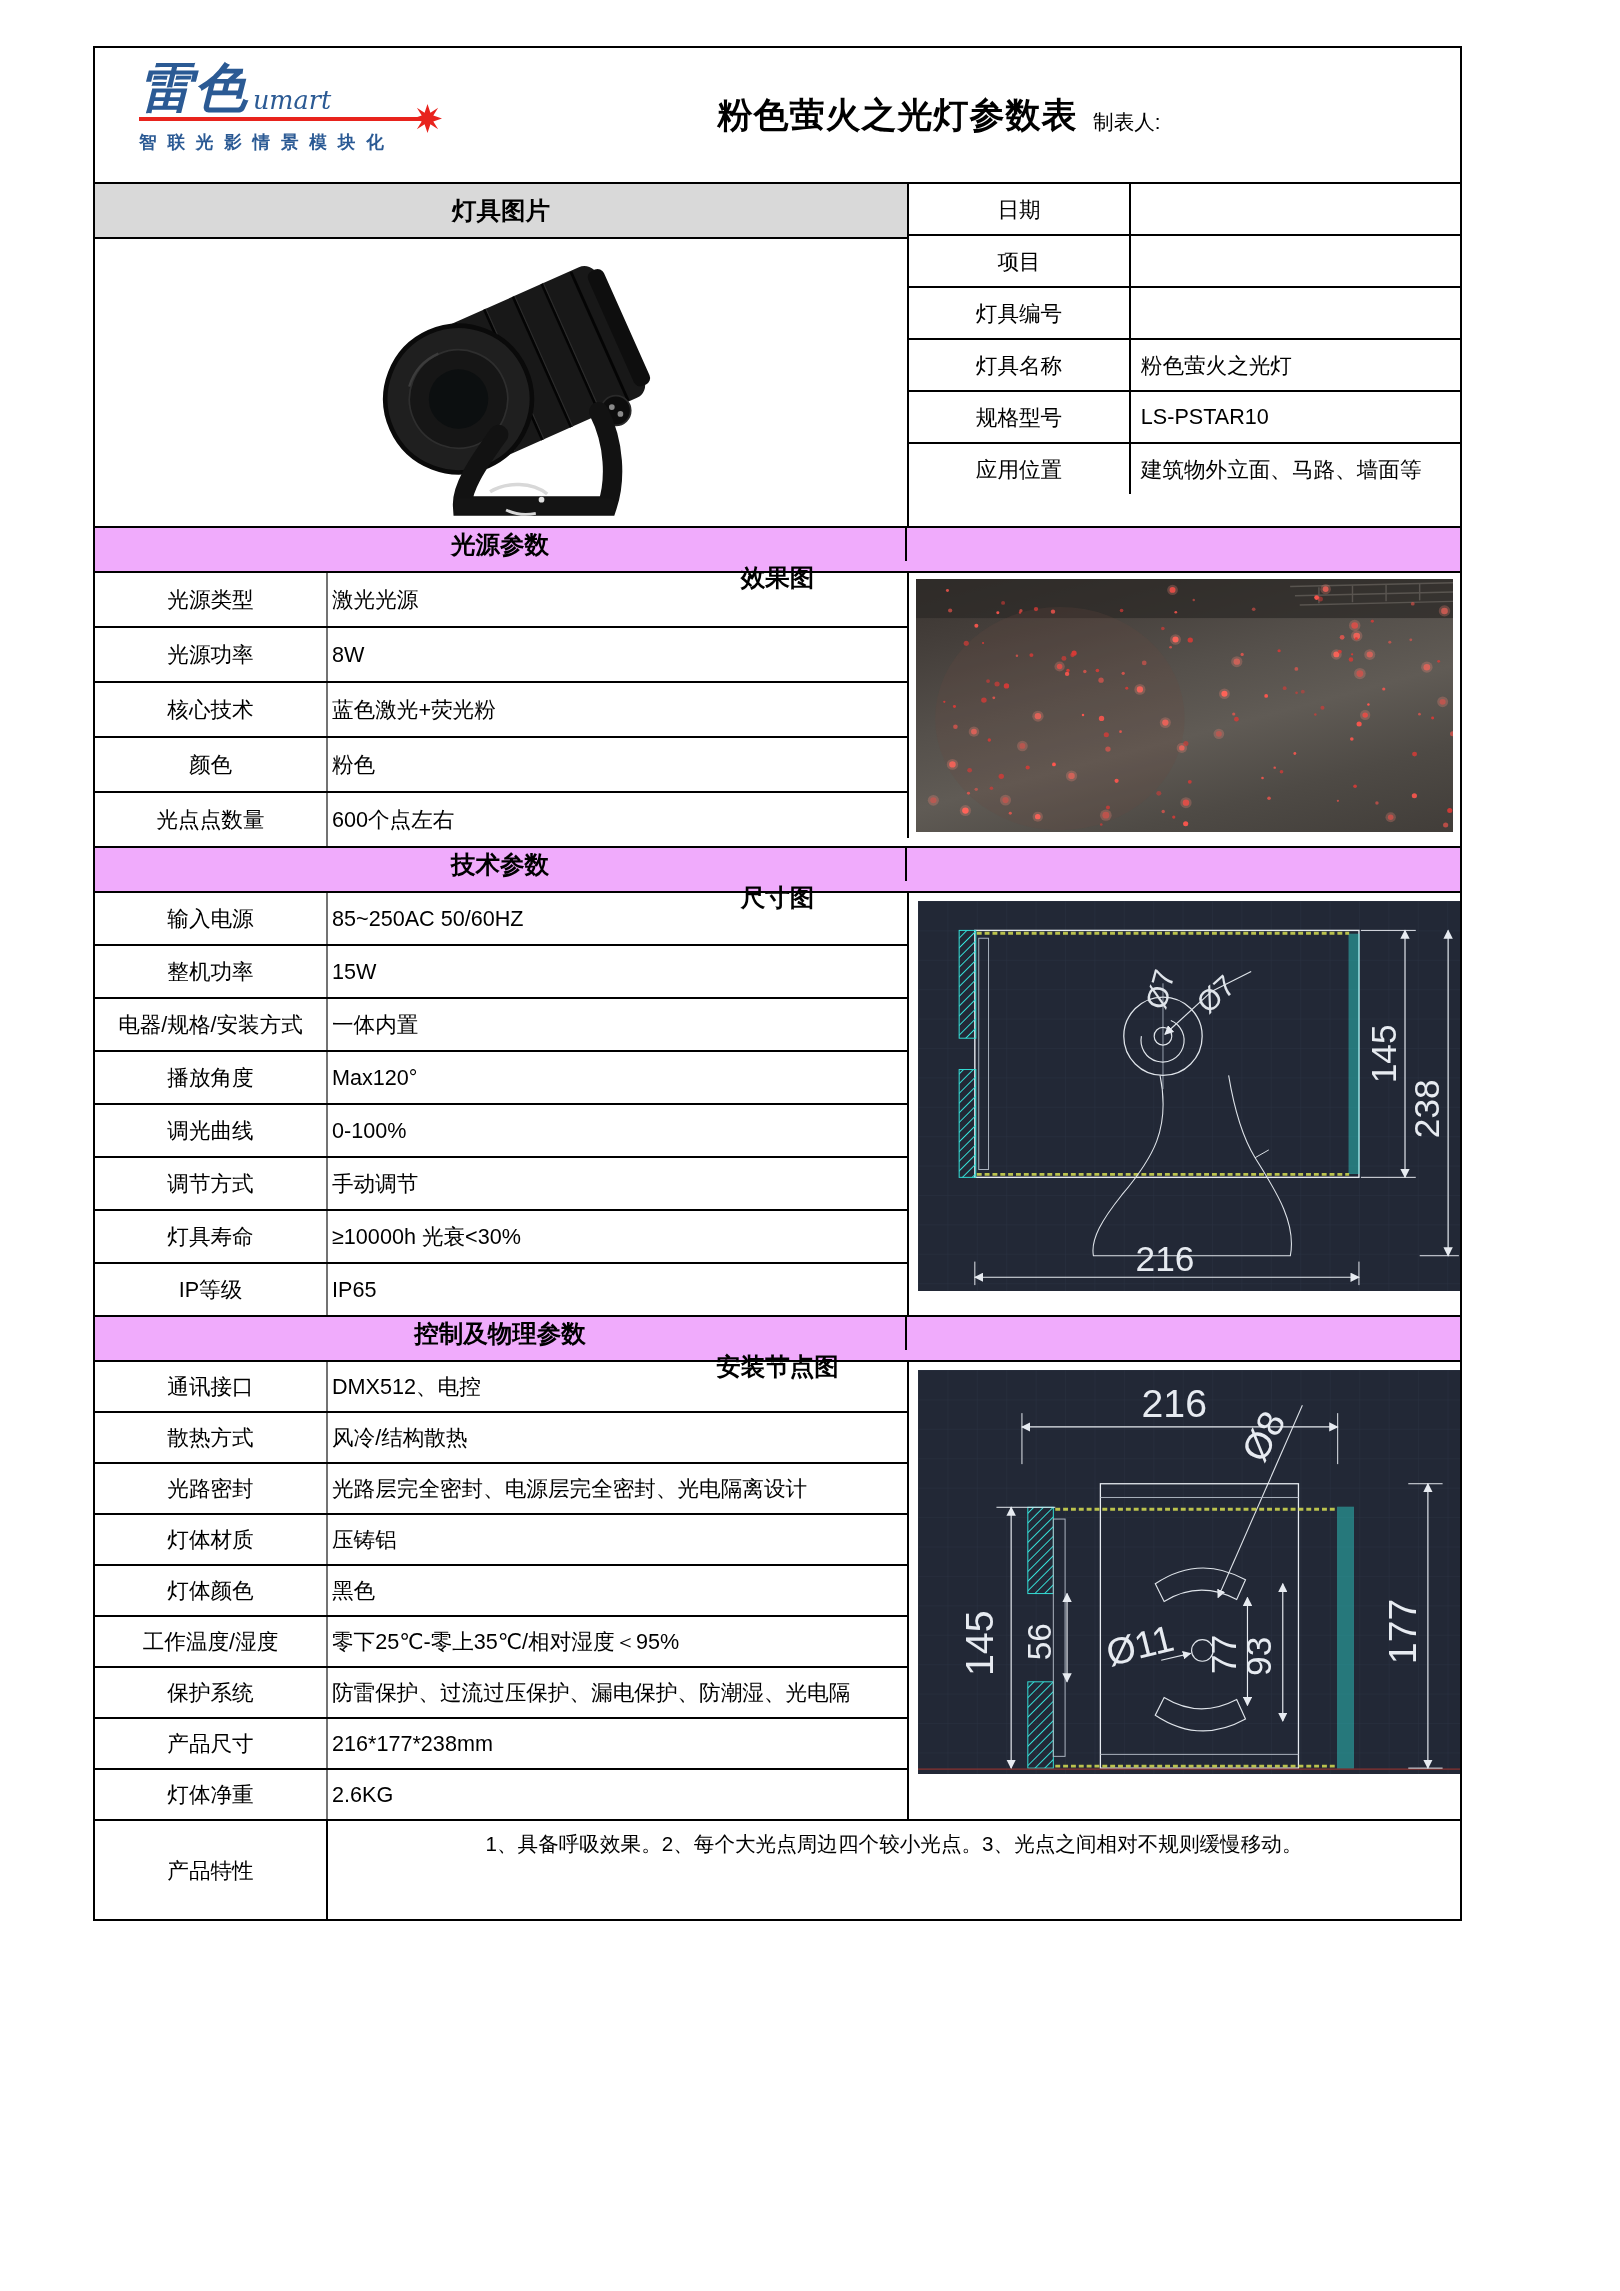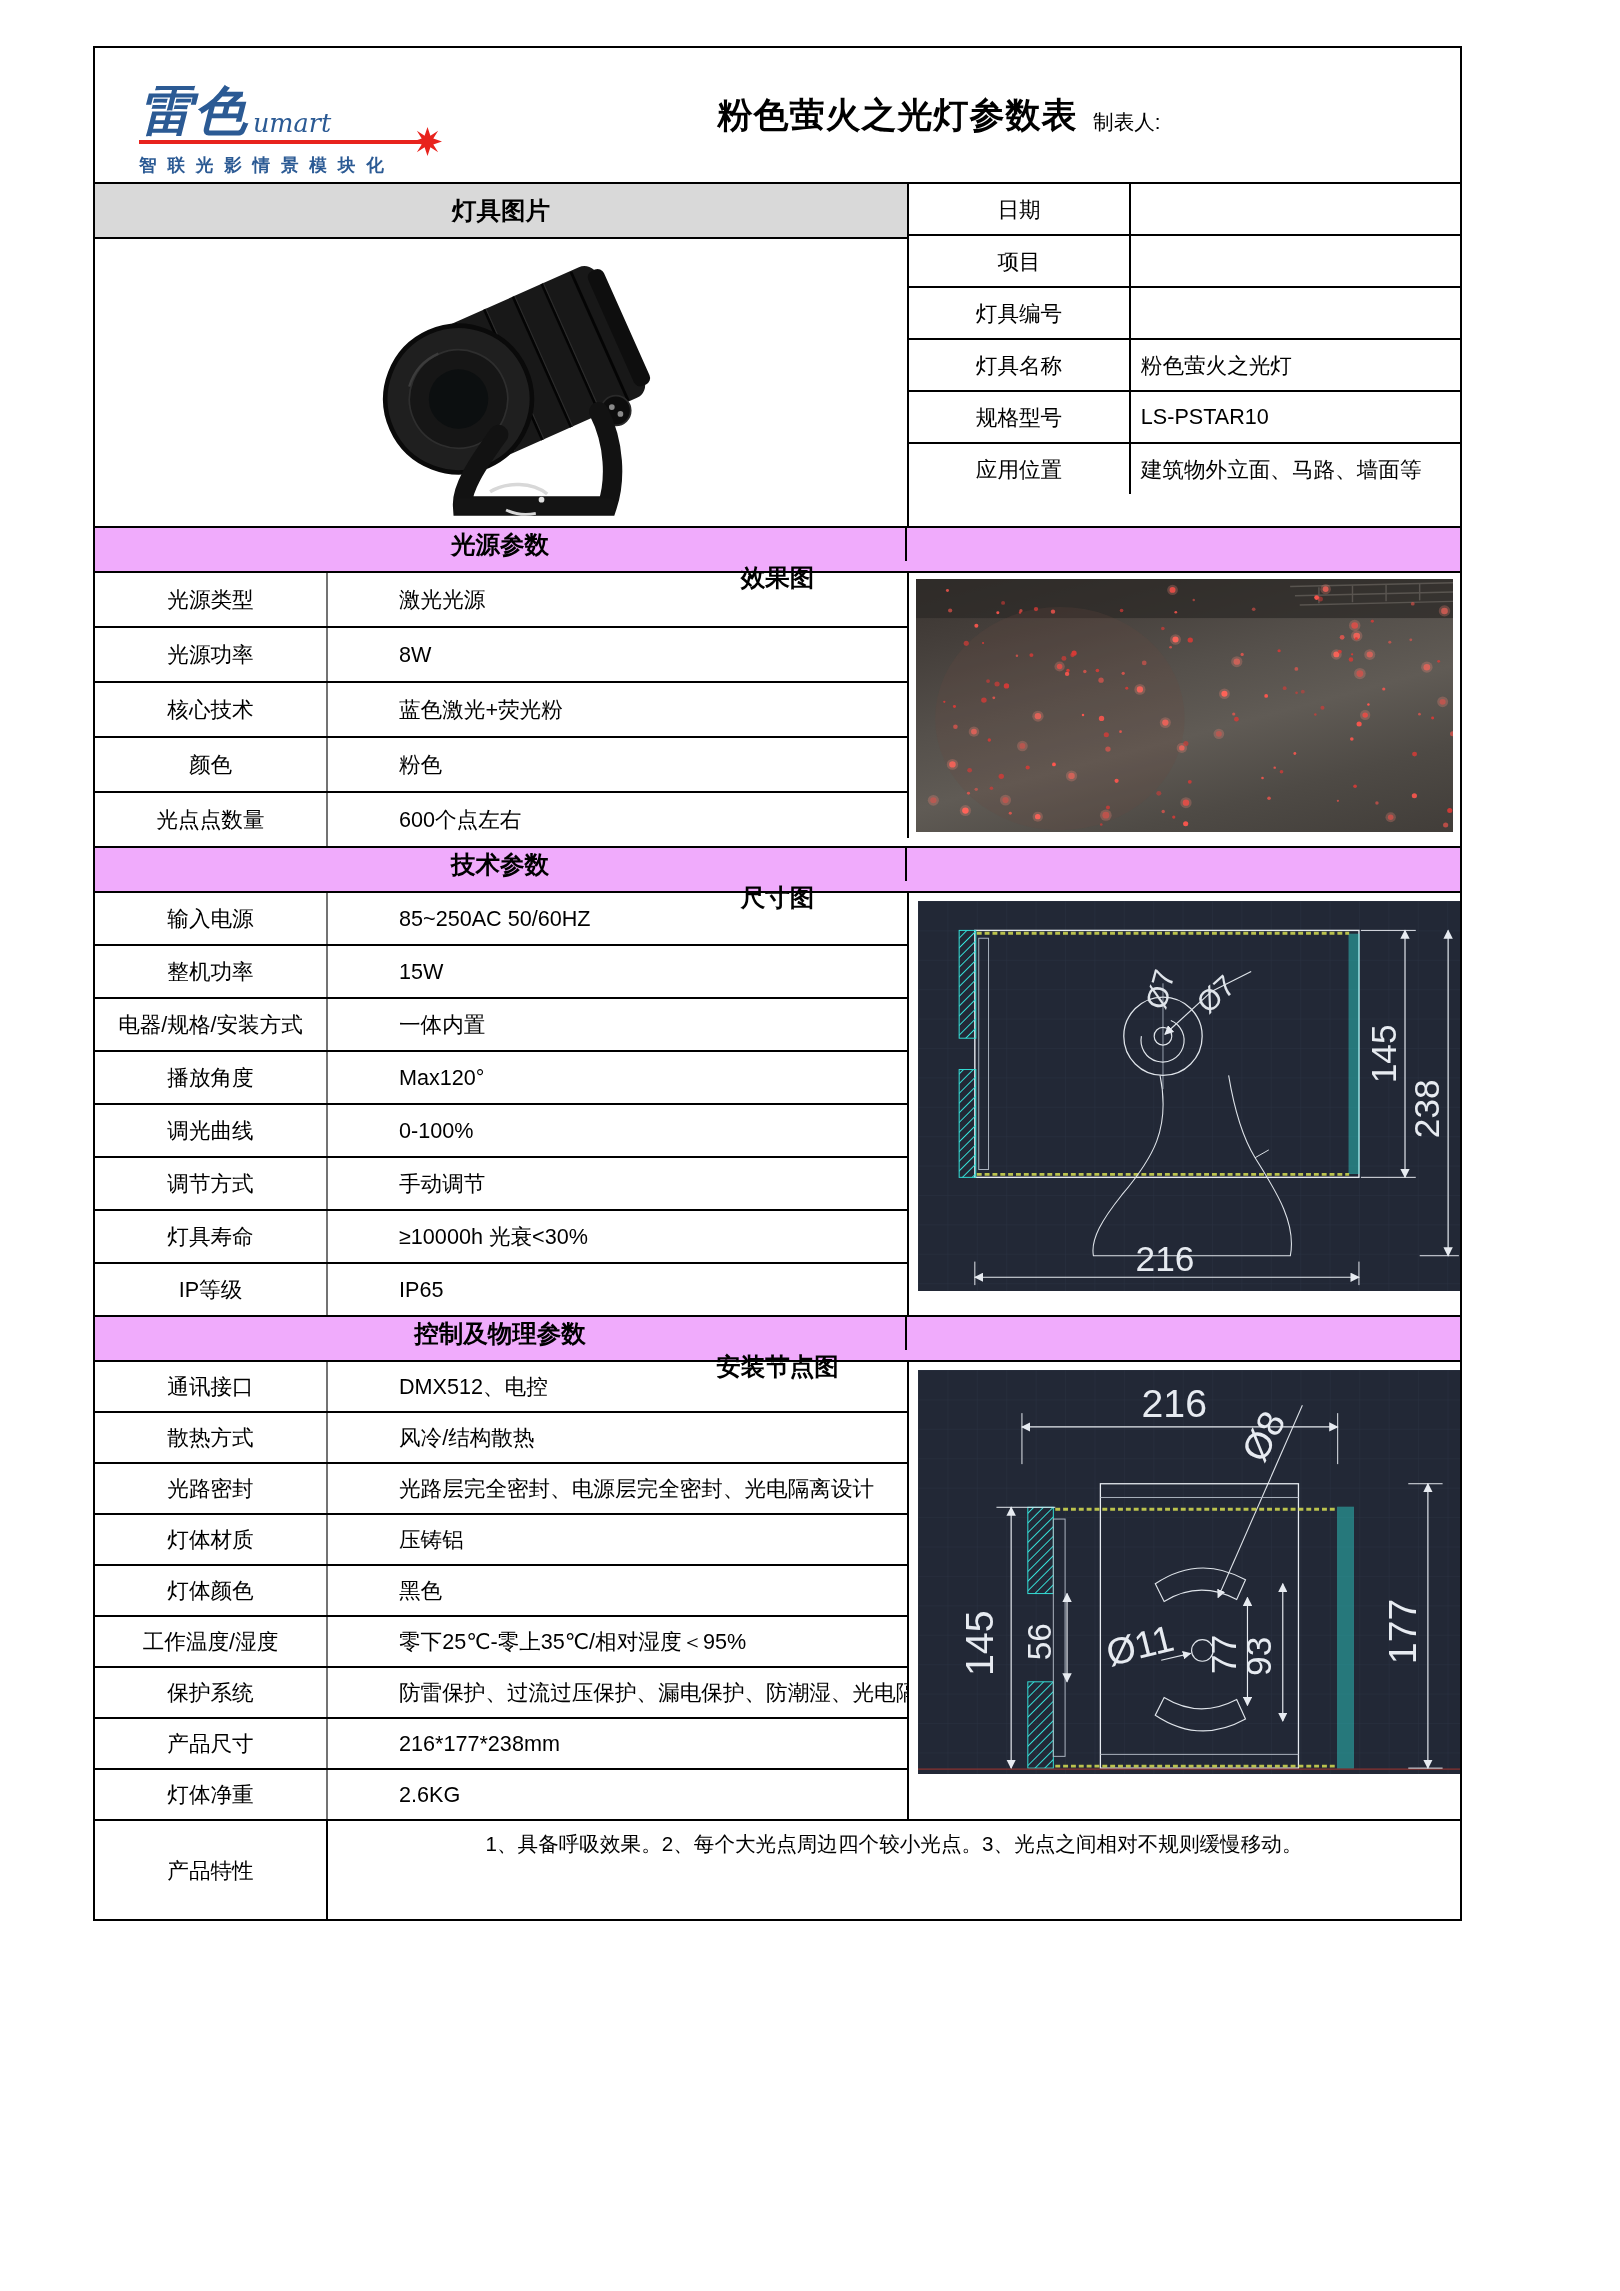--- a/index.html
+++ b/index.html
@@ -1,20 +1,20 @@
 <!DOCTYPE html>
 <html><head>
 <meta charset="utf-8">
 <style>
   html,body{margin:0;padding:0;background:#fff;}
   body{width:1620px;height:2292px;position:relative;font-family:"Liberation Sans","DejaVu Sans",sans-serif;color:#000;}
   .wrapper{position:absolute;left:93px;top:46px;width:1369px;border:2.9px solid #000;background:#fff;box-sizing:border-box;}
   
   .hdr{position:relative;height:134px;}
-  .logo{position:absolute;left:44px;top:28px;width:323px;}
+  .logo{position:absolute;left:44px;top:5px;width:323px;}
   .logo-row{display:flex;align-items:flex-end;height:61px;}
   .brand-cn{font-family:"DejaVu Serif","Liberation Serif",serif;font-style:italic;font-weight:bold;font-size:53px;color:#2b5a94;line-height:1;letter-spacing:2px;}
   .brand-en{font-family:"DejaVu Serif","Liberation Serif",serif;font-style:italic;font-size:25.5px;color:#2b5a94;margin-left:3.9px;line-height:1.1;}
   .logo-line{position:relative;width:289px;height:3.9px;background:#e8231d;margin-top:2.9px;}
   .logo-star{position:absolute;right:-13.7px;top:-12.7px;width:29px;height:29px;}
   .tagline{margin-top:8.8px;font-size:17.6px;font-weight:bold;color:#2b5a94;letter-spacing:10.8px;white-space:nowrap;}
   .titlewrap{position:absolute;left:323px;right:0;top:0;height:100%;display:flex;justify-content:center;align-items:center;gap:15.7px;}
   .title{font-size:35px;font-weight:bold;letter-spacing:1px;}
   .author{font-size:20.6px;margin-top:13.7px;}
   
@@ -33,21 +33,21 @@
   .ilabel{width:222px;border-right:2px solid #000;display:flex;align-items:center;justify-content:center;font-size:21.6px;box-sizing:border-box;}
   .ival{flex:1;display:flex;align-items:center;padding-left:9.8px;font-size:21.6px;white-space:nowrap;overflow:hidden;}
   
   .pleft{width:812px;display:flex;flex-direction:column;box-sizing:border-box;}
   .prow{display:flex;}
   .prow + .prow{border-top:2px solid #000;}
   .sec2 .prow{height:53px;}
   .sec3 .prow{height:51px;}
   .sec4 .prow{height:49px;}
   .plabel{width:233px;border-right:2px solid #737373;display:flex;align-items:center;justify-content:center;font-size:21.6px;box-sizing:border-box;white-space:nowrap;overflow:hidden;}
-  .pval{flex:1;display:flex;align-items:center;padding-left:27px;font-size:21.6px;white-space:nowrap;overflow:hidden;margin-left:44px;}
+  .pval{flex:1;display:flex;align-items:center;padding-left:4px;font-size:21.6px;white-space:nowrap;overflow:hidden;}
   .rpanel{flex:1;border-left:2px solid #000;position:relative;overflow:hidden;}
   
   .effect-photo{position:absolute;left:6.9px;right:6.9px;top:5.9px;height:253px;background:linear-gradient(165deg,#39332f 0%,#453f3b 18%,#55504b 40%,#605b55 58%,#4e4a45 78%,#413d39 100%);}
   .effect-photo svg{position:absolute;left:0;top:0;width:100%;height:100%;}
   
   .cadbox{position:absolute;left:8.8px;right:8.8px;top:7.8px;}
   .features{display:flex;border-top:2.9px solid #000;min-height:98px;}
   .flabel{width:233px;border-right:2px solid #000;display:flex;align-items:center;justify-content:center;font-size:21.6px;box-sizing:border-box;}
   .fval{flex:1;padding:7.8px 9.8px;display:flex;flex-direction:row;justify-content:center;}
   .fline{font-size:20.6px;line-height:30px;}

